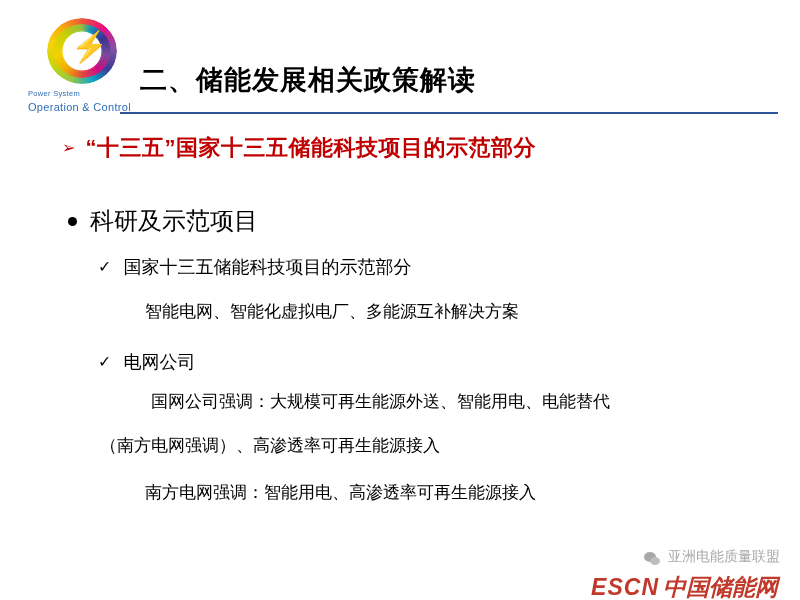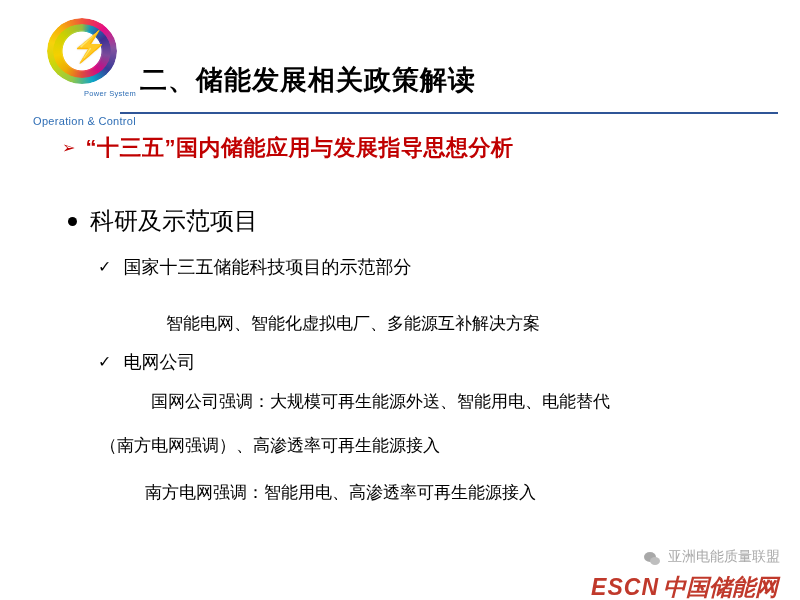--- a/index.html
+++ b/index.html
@@ -89,31 +89,31 @@
   .logo-bolt {
     position: absolute;
     left: 28px;
     top: 14px;
     font-size: 30px;
     color: #7cc243;
     line-height: 1;
     text-shadow: 0 0 2px rgba(0,0,0,0.15);
   }
   .logo-text1, .logo-text2 {
-    text-align: right;
+    text-align: left;
     color: #2f6eb5;
     letter-spacing: 0.3px;
   }
   .logo-text1 {
     font-size: 7.5px;
     margin-top: 1px;
   }
   .logo-text2 {
     font-size: 11px;
-    margin-top: 17px;
+    margin-top: 3px;
   }
 
   
   .title {
     position: absolute;
     left: 140px;
     top: 62px;
     font-size: 27px;
     color: #000000;
     font-weight: bold;
@@ -189,21 +189,21 @@
     white-space: nowrap;
   }
   .lvl3-text {
     position: absolute;
     font-size: 17px;
     color: #000;
     white-space: nowrap;
   }
 
   #row-check1 { left: 98px; top: 255px; }
-  #row-para1  { left: 145px; top: 312px; margin-left: 21px; }
+  #row-para1  { left: 145px; top: 300px; }
   #row-check2 { left: 98px; top: 350px; }
   #row-para2a { left: 151px; top: 390px; }
   #row-para2b { left: 100px; top: 434px; }
   #row-para3  { left: 145px; top: 481px; }
 
   
   .wm-top {
     position: absolute;
     right: 20px;
     top: 548px;
@@ -260,21 +260,21 @@
     </div>
     <div class="logo-text1">Power System</div>
     <div class="logo-text2">Operation &amp; Control</div>
   </div>
 
   <div class="title">二、储能发展相关政策解读</div>
   <div class="title-rule"></div>
 
   <div class="subtitle-row">
     <span class="arrow-icon">➢</span>
-    <span class="subtitle-text">“十三五”国内储能应用与发展指导思想分析</span>
+    <span class="subtitle-text">“十三五”国家十三五储能科技项目的示范部分</span>
   </div>
 
   <div class="lvl1-row">
     <span class="dot-icon"></span>
     <span class="lvl1-text">科研及示范项目</span>
   </div>
 
   <div class="lvl2-row" id="row-check1">
     <span class="check-icon">✓</span>
     <span class="lvl2-text">国家十三五储能科技项目的示范部分</span>

